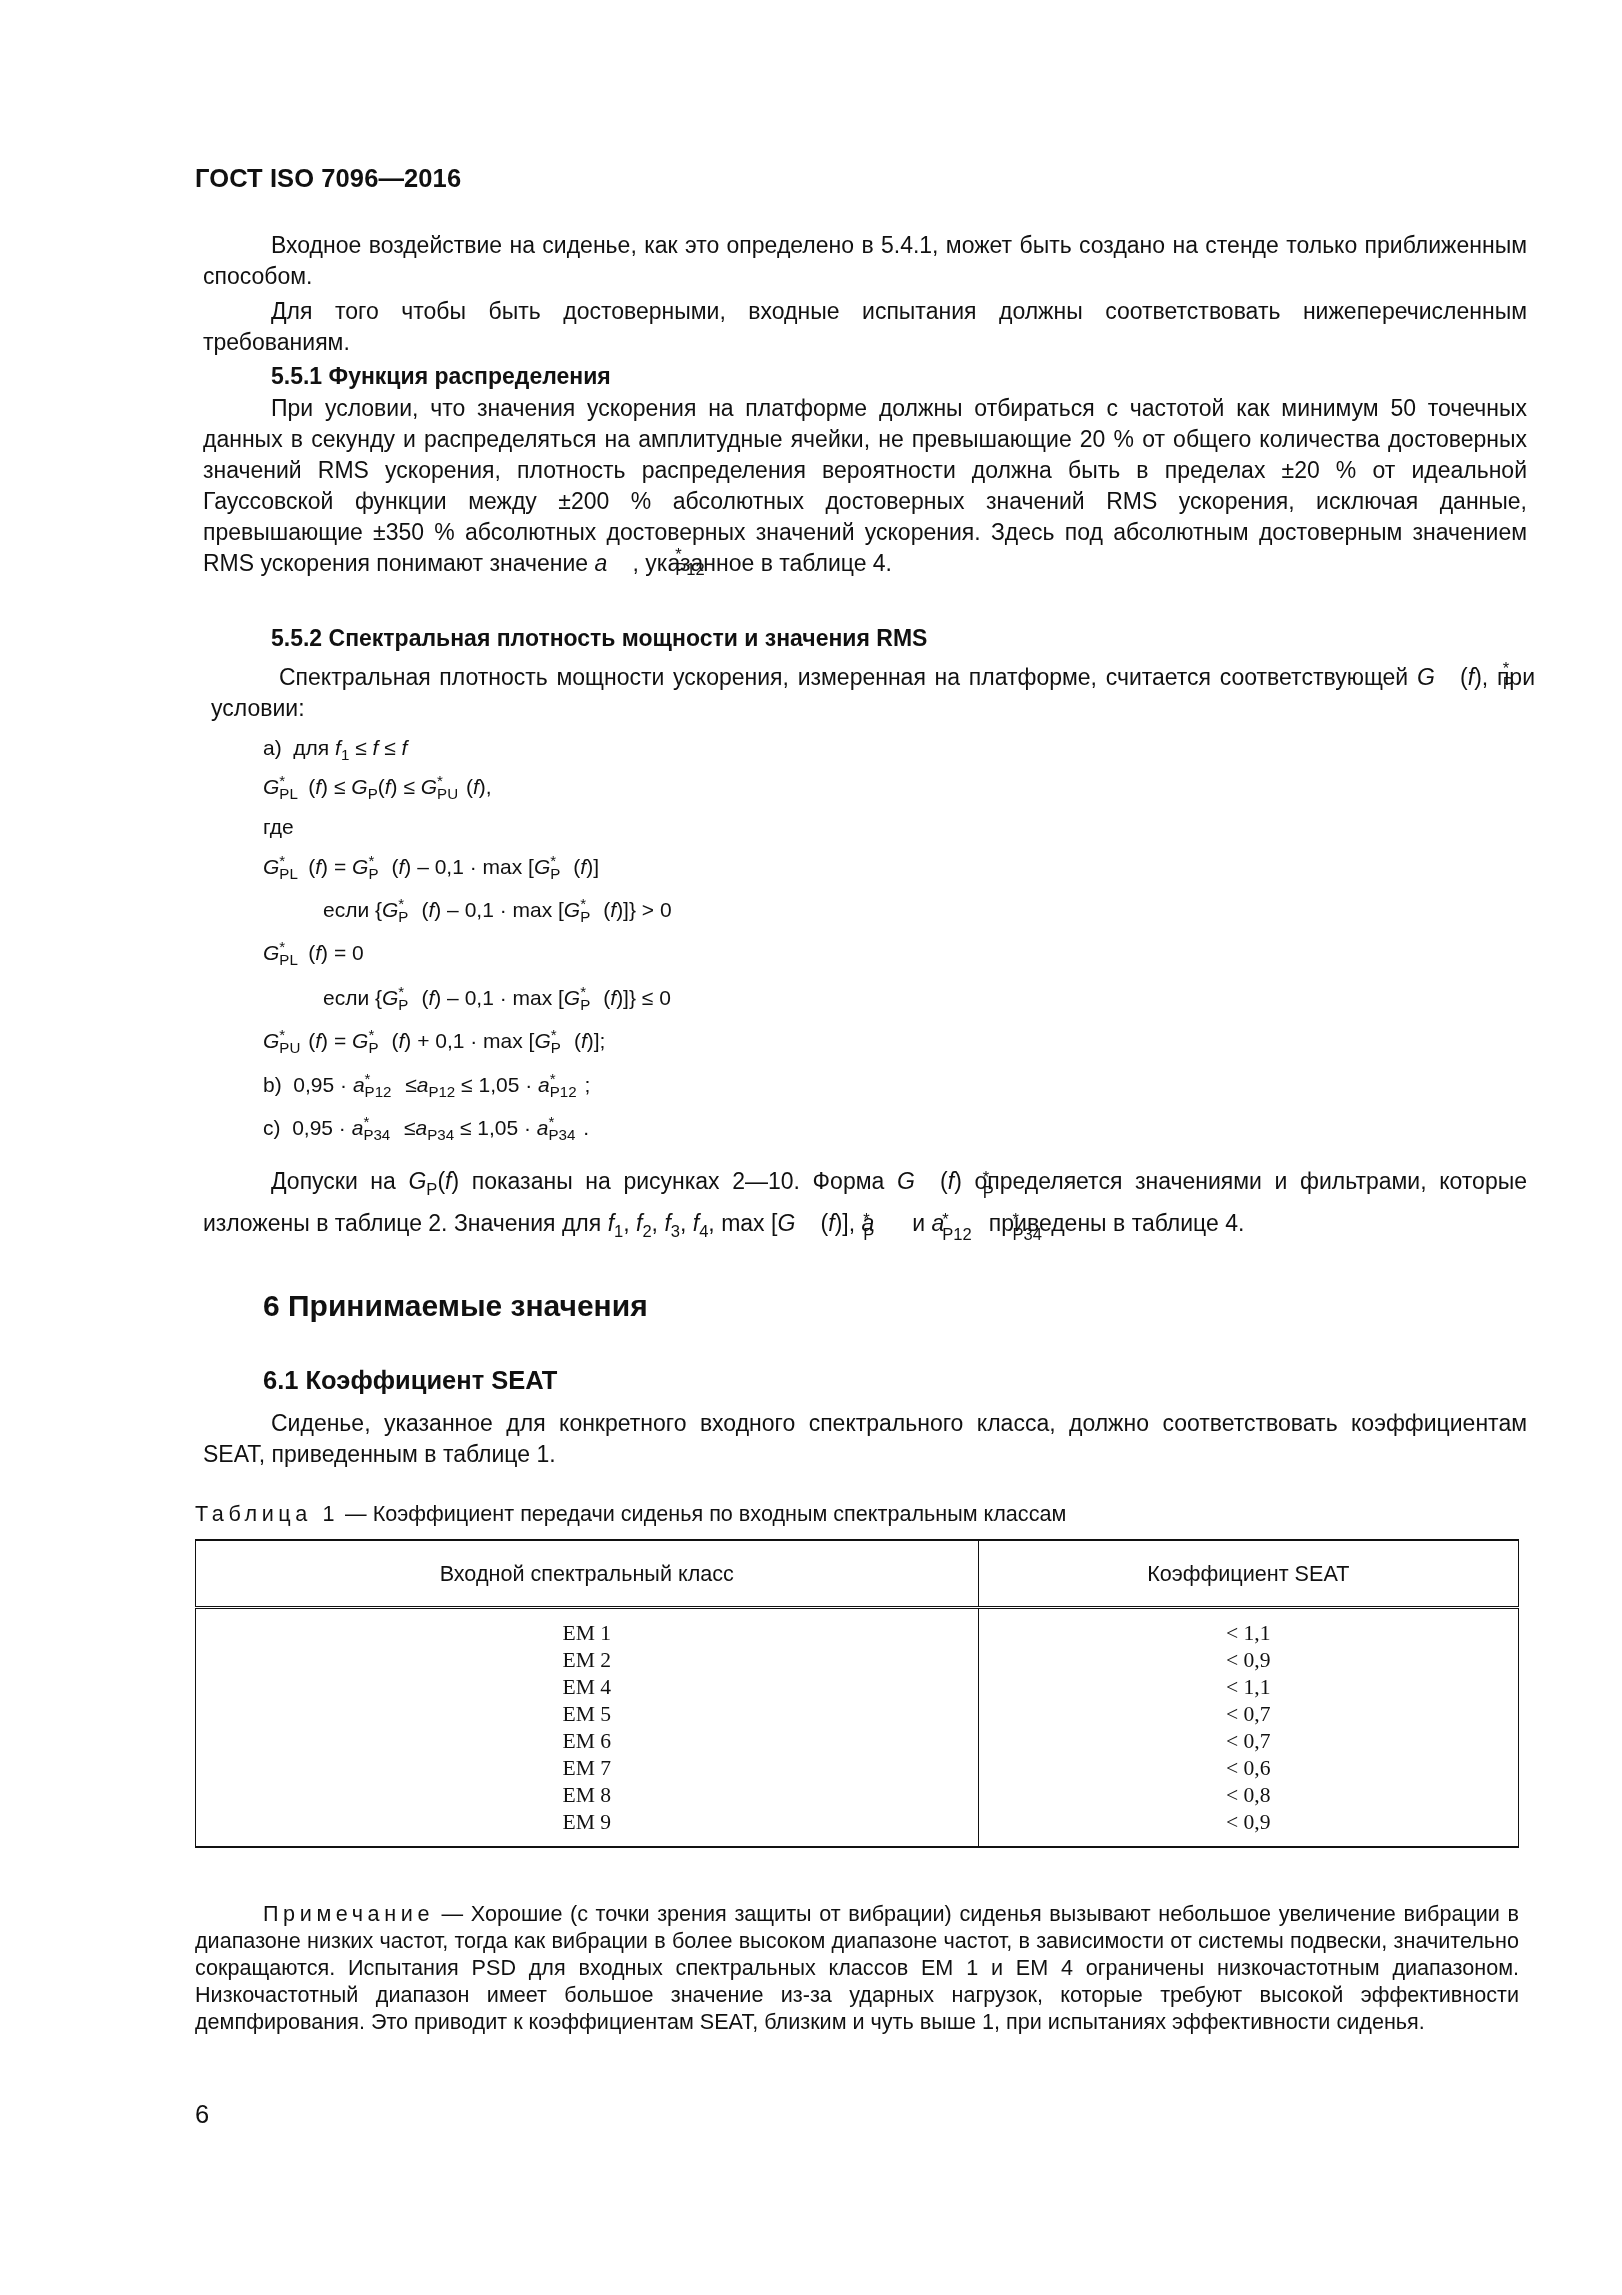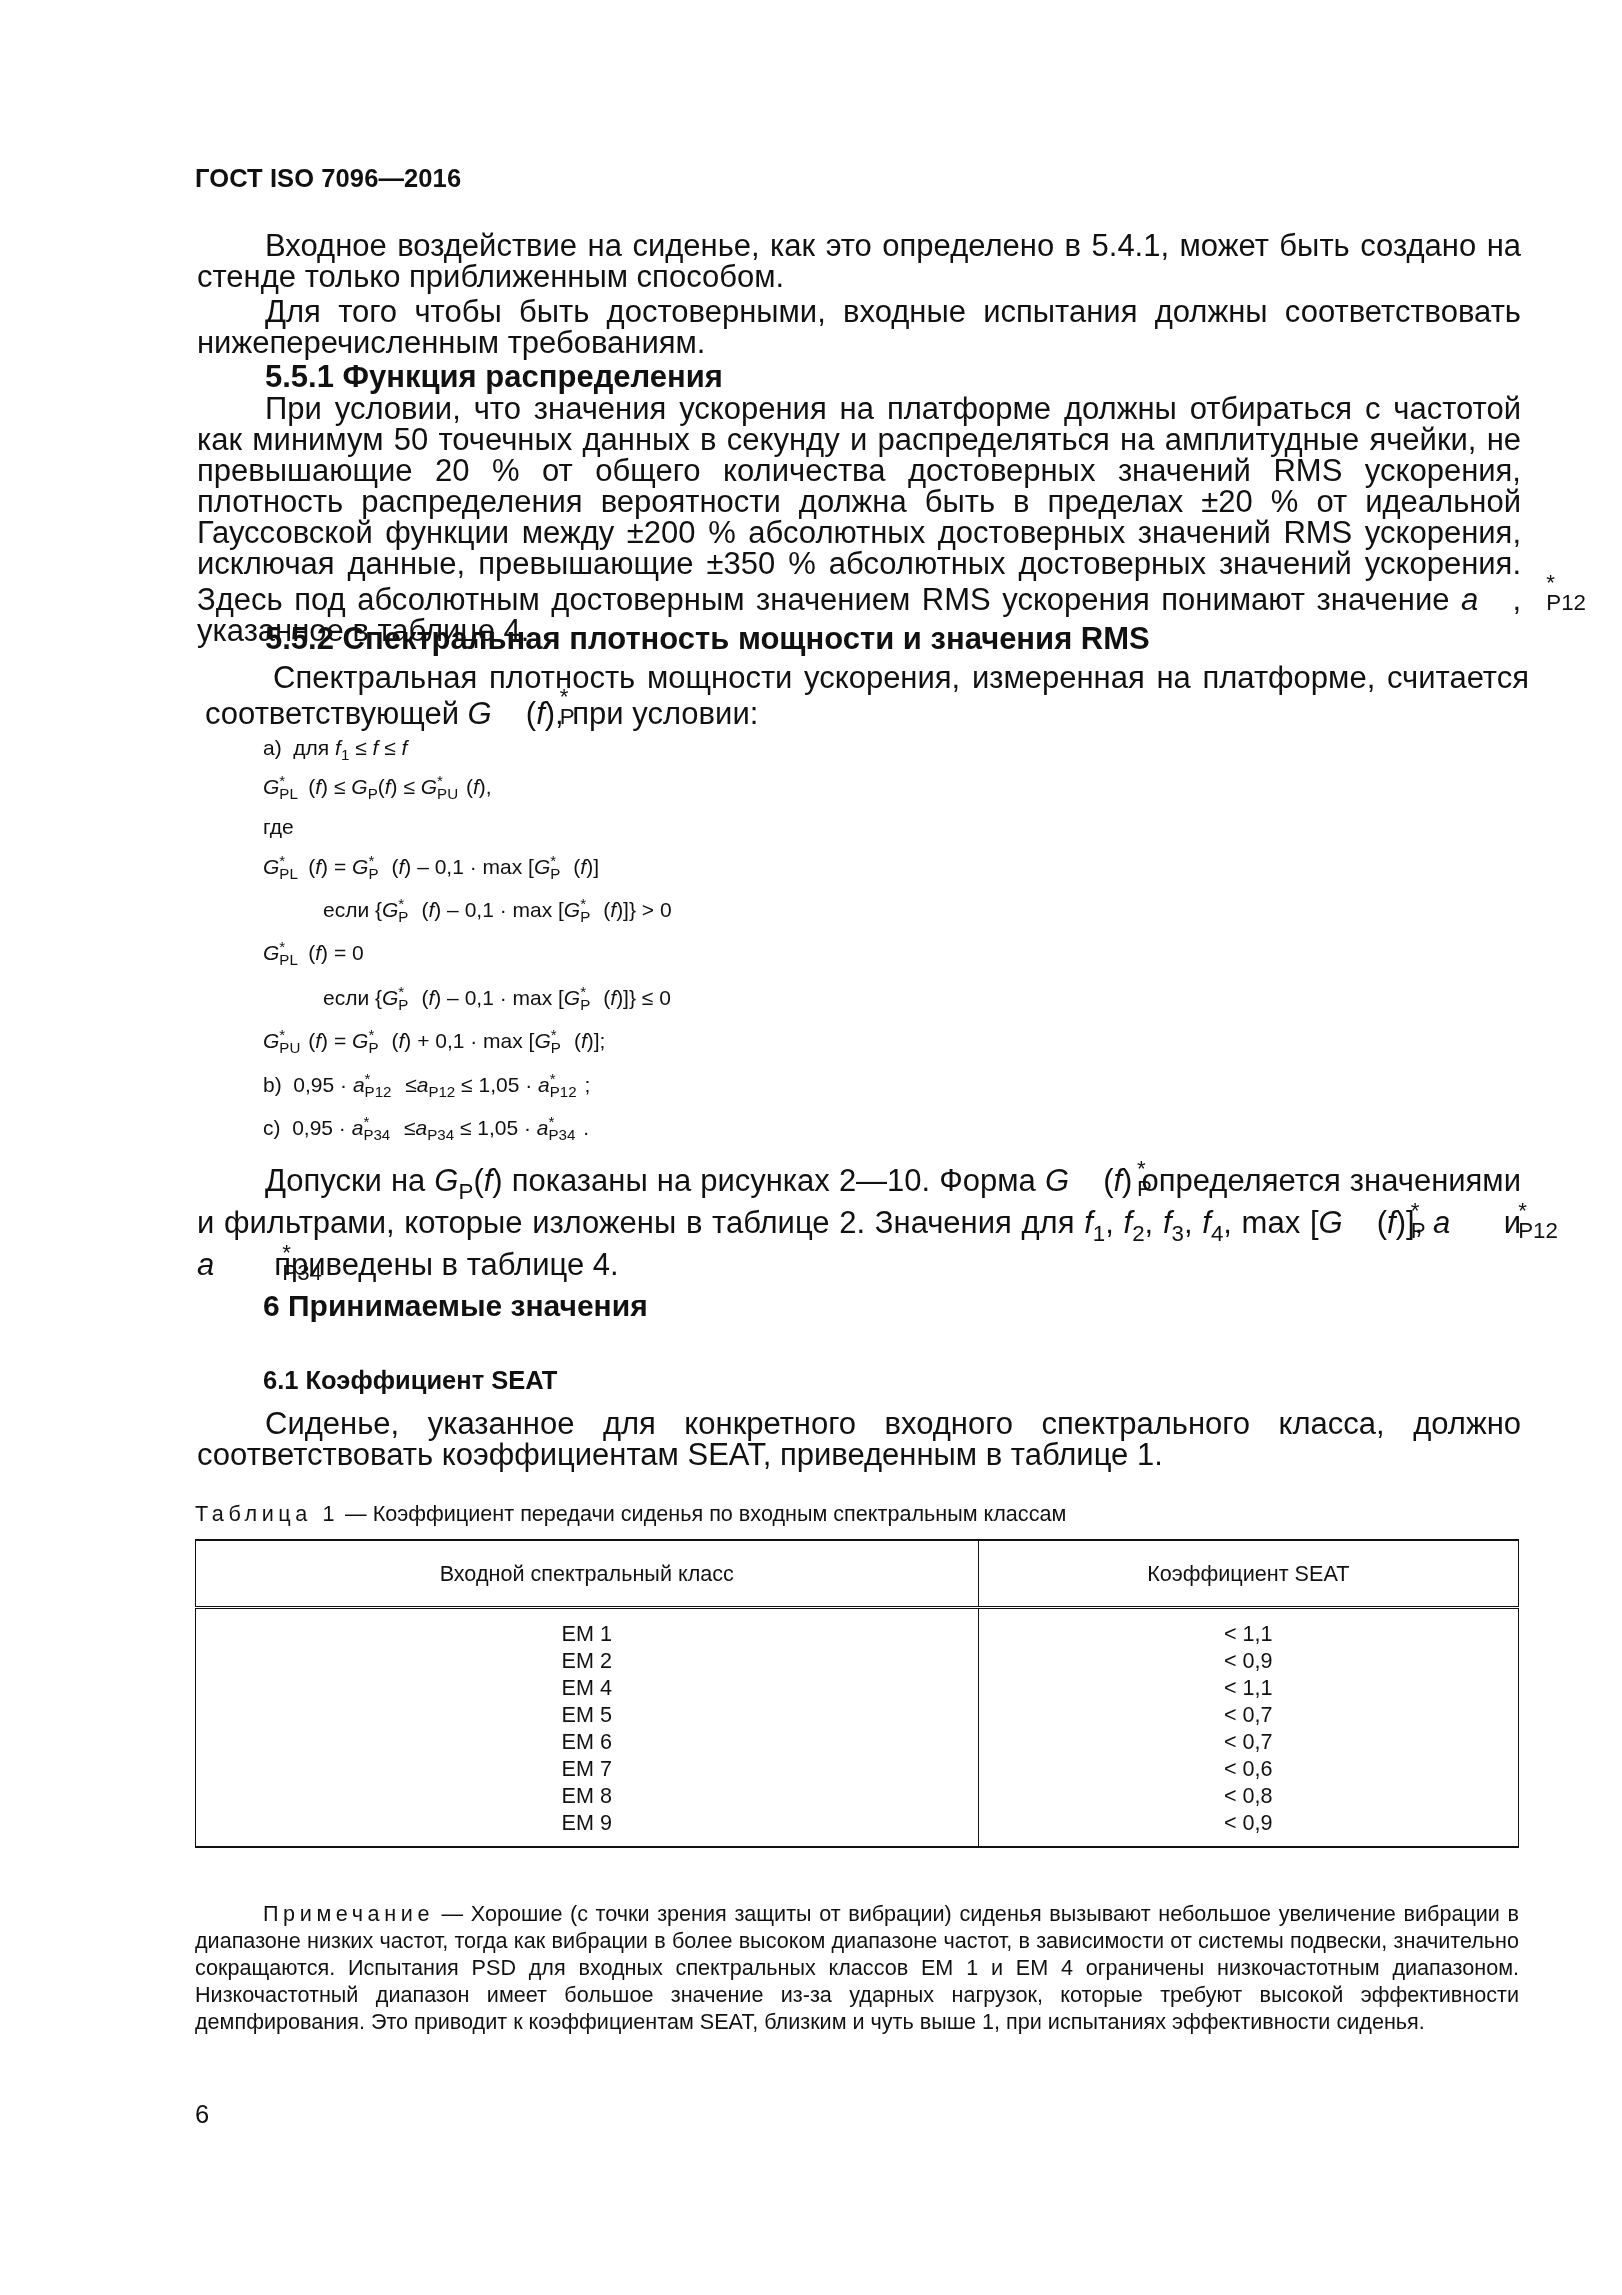--- a/index.html
+++ b/index.html
@@ -1,36 +1,36 @@
 <!DOCTYPE html>
 <html style="font-size:10.5px"><head>
 <meta charset="utf-8">
 <style>
   html, body { margin: 0; padding: 0; background: #ffffff; }
   body { width: 1623px; height: 2295px; position: relative; overflow: hidden;
          font-family: "Liberation Sans", sans-serif; color: #111; }
   .page { position: absolute; left: 195px; top: 0; width: 1324px; }
   .running-header { position: absolute; top: 164px; left: 0; font-weight: bold; font-size: 25.5px; letter-spacing: 0.1px; }
-  .p { position: absolute; left: 2px; width: 1324px; font-size: 31px; line-height: 31px; text-align: justify; }
+  .p { position: absolute; left: 8px; width: 1324px; font-size: 23px; line-height: 31px; text-align: justify; }
   .ind { text-indent: 68px; }
   .h3 { font-weight: bold; }
   .f { position: absolute; left: 68px; font-size: 21px; line-height: 31px; white-space: nowrap; }
   .f2 { left: 128px; }
   i, .it { font-style: italic; }
   sub { font-size: 0.72em; vertical-align: -0.35em; line-height: 0; }
   .supsub { display: inline-block; position: relative; width: 1.1em; height: 1em; vertical-align: baseline; }
   .supsub .s1 { position: absolute; left: 0; top: -0.55em; font-size: 0.72em; }
   .supsub .s2 { position: absolute; left: 0; top: 0.35em; font-size: 0.72em; }
   .h2 { position: absolute; left: 68px; font-weight: bold; font-size: 30px; }
   .h3b { position: absolute; left: 68px; font-weight: bold; font-size: 25.5px; }
   .caption { position: absolute; left: 0; top: 1501px; font-size: 21.6px; }
   .caption .sp { letter-spacing: 4.6px; }
   table.t1 { position: absolute; left: 0; top: 1539px; width: 1324px; border-collapse: collapse; font-size: 21.6px; }
   table.t1 th { height: 63px; font-weight: normal; border-top: 2px solid #111; border-bottom: 3.9px double #111; border-left: 1.3px solid #111; border-right: 1.3px solid #111; text-align: center; }
-  table.t1 td { border-left: 1.3px solid #111; border-right: 1.3px solid #111; text-align: center; padding: 0; }
+  table.t1 td { border-left: 1.3px solid #111; border-right: 1.3px solid #111; text-align: center; padding: 0; font-family: Liberation Serif, serif; }
   table.t1 tbody tr:last-child td { border-bottom: 2px solid #111; padding-bottom: 10.5px; }
   table.t1 tbody tr:first-child td { padding-top: 10.5px; }
   table.t1 td { line-height: 27px; }
   .note { position: absolute; left: 0; top: 1900px; width: 1324px; font-size: 21.6px; line-height: 27px; text-align: justify; text-indent: 68px; }
   .note .sp { letter-spacing: 4.6px; }
   .page-num { position: absolute; left: 0; top: 2100px; font-size: 25.5px; }
 </style>
 </head>
 <body>
 

